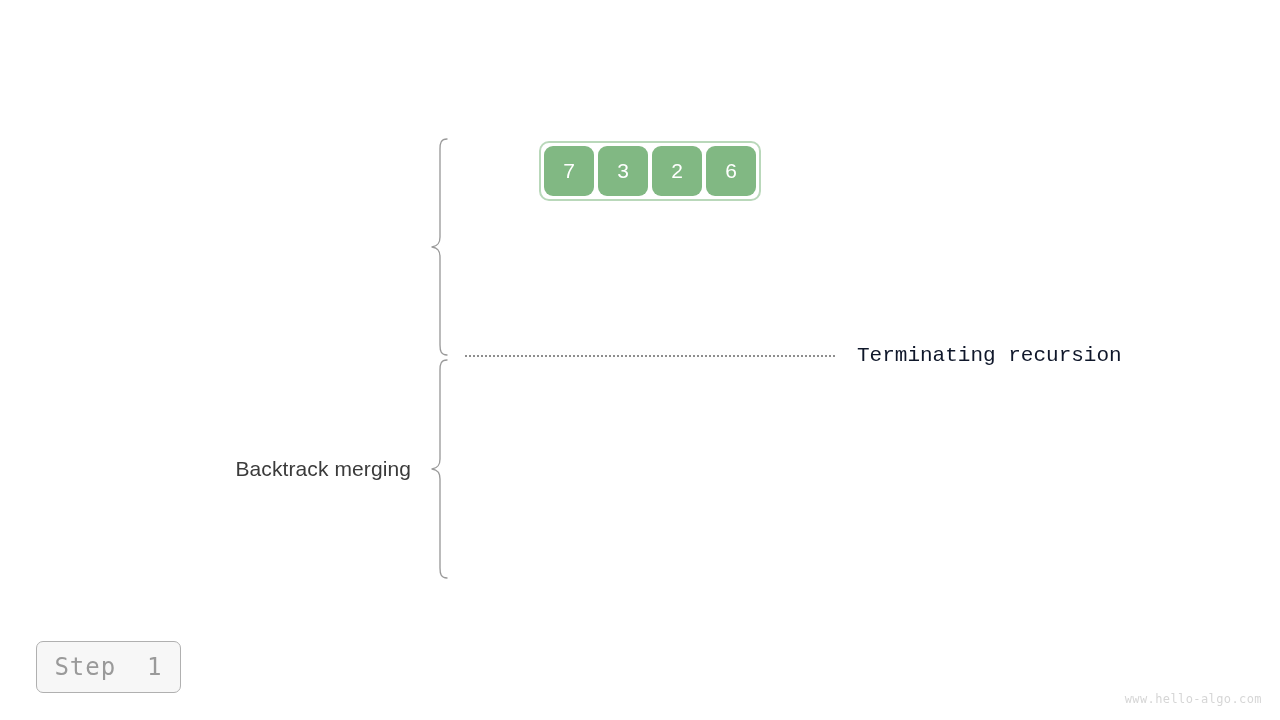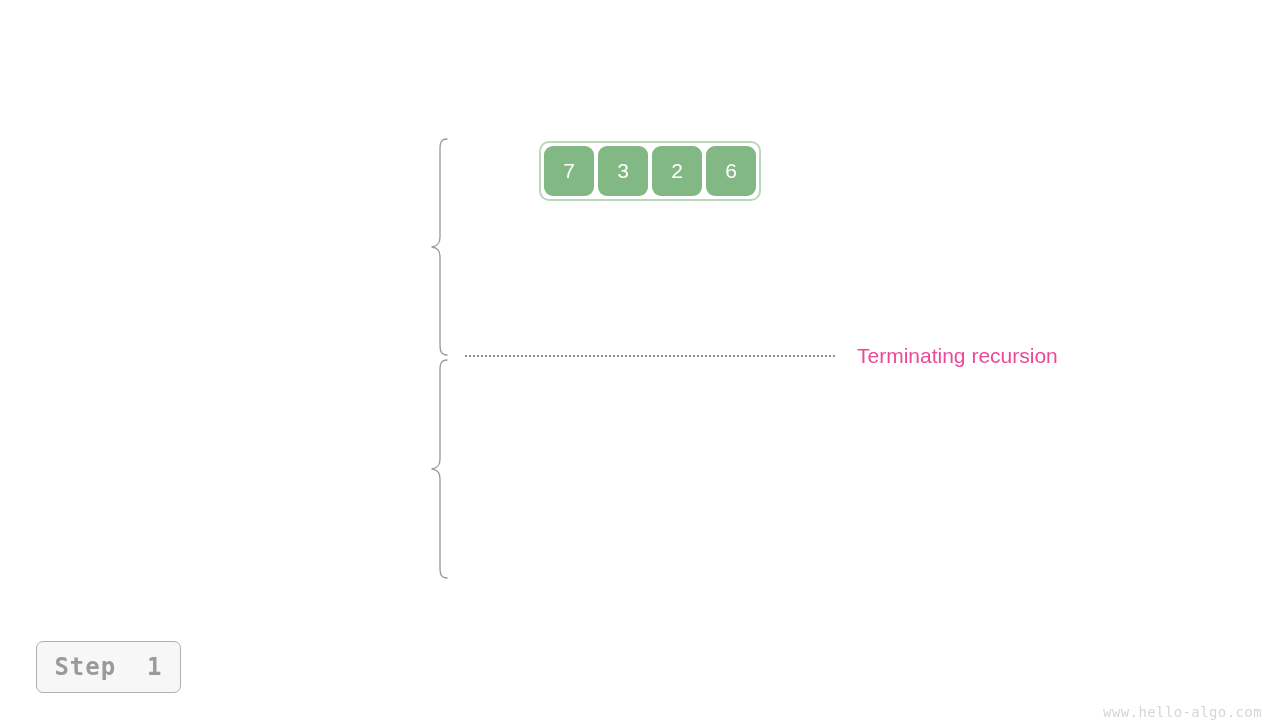--- a/index.html
+++ b/index.html
@@ -59,23 +59,23 @@
     left: 465px;
     top: 355px;
     width: 370px;
     height: 0;
     border-top: 2px dotted #8e8e8e;
   }
   #terminating-label {
     position: absolute;
     left: 857px;
     top: 344px;
-    font-family: Liberation Sans, sans-serif;
+    font-family: Liberation Mono, monospace;
     font-size: 21px;
-    color: #ec4899;
+    color: #0f172a;
     white-space: nowrap;
   }
 
   
   .array-group {
     position: absolute;
     box-sizing: border-box;
     border: 2px solid #b9d8ba;
     border-radius: 10px;
     padding: 3px;
@@ -112,45 +112,46 @@
     height: 52px;
     box-sizing: border-box;
     background: #f7f7f7;
     border: 1.5px solid #b0b0b0;
     border-radius: 7px;
     display: flex;
     align-items: center;
     justify-content: center;
     font-family: "DejaVu Sans Mono", monospace;
     font-size: 24px;
-    font-weight: bold;
+    font-weight: normal;
     color: #9a9a9a;
     letter-spacing: 1px;
     white-space: pre;
   }
 
   
   #watermark {
     position: absolute;
     right: 18px;
-    bottom: 0;
+    bottom: 14px;
     font-family: "DejaVu Sans Mono", monospace;
-    font-size: 14px;
+    font-size: 12px;
     color: #d6d6d6;
     letter-spacing: 0.4px;
     white-space: nowrap;
     margin-top: 16px;
   }
 </style>
 </head>
 <body>
 
 <div id="canvas">
 
 
+  <div class="phase-label" id="phase-label-backtrack">Backtrack merging</div>
 
   <div class="brace" id="brace-recursive">
     <svg viewBox="0 0 24 218" preserveAspectRatio="none">
       <path d="M 18 1
                C 12 1, 11 5, 11 11
                L 11 99
                C 11 105, 9 108, 3 109
                C 9 110, 11 113, 11 119
                L 11 207
                C 11 213, 12 217, 18 217"></path>

